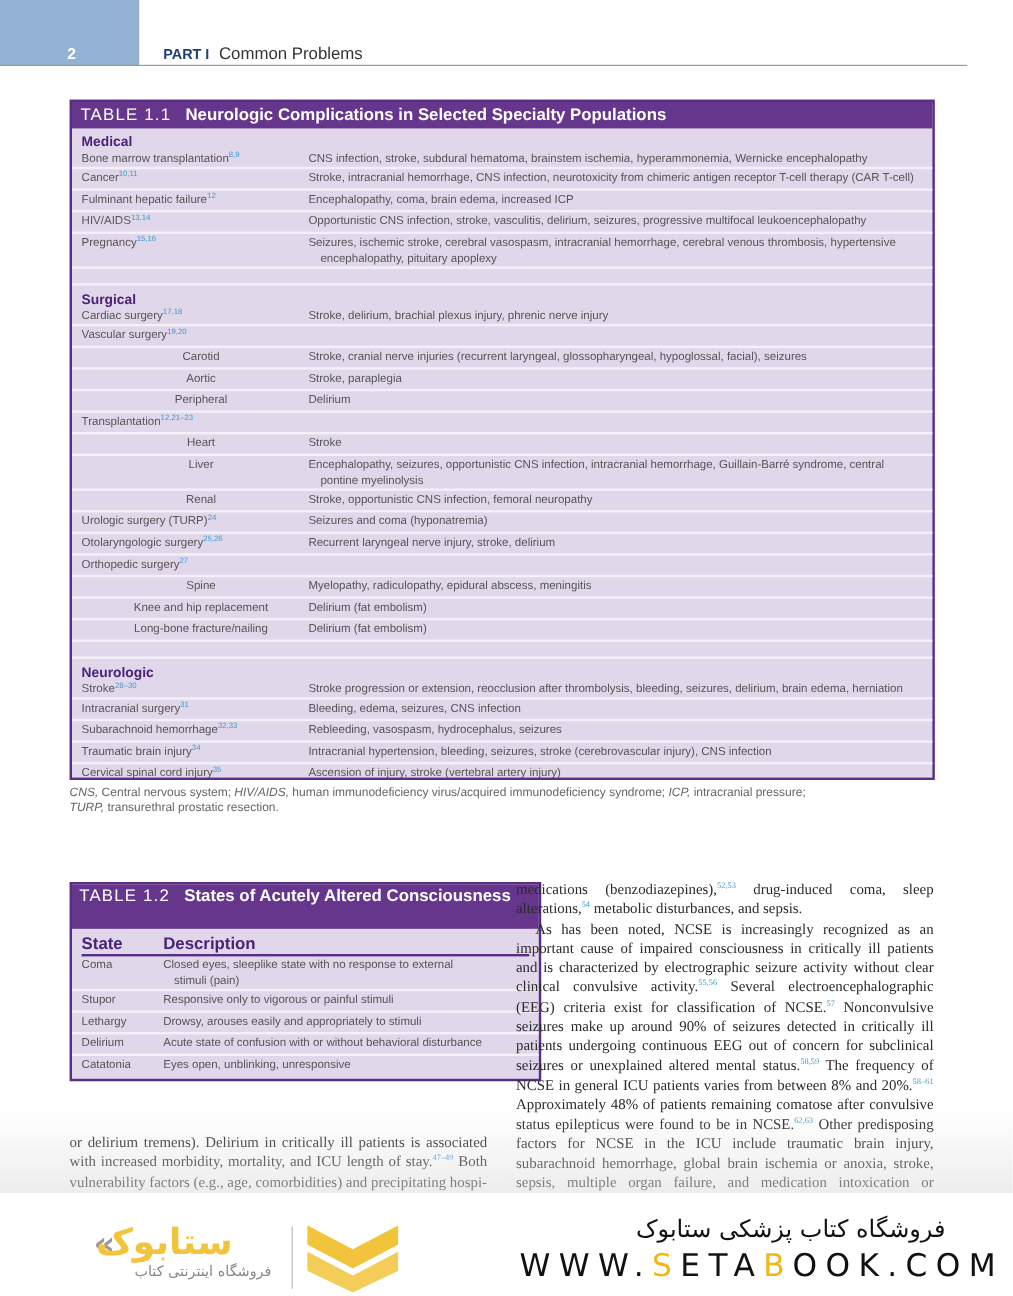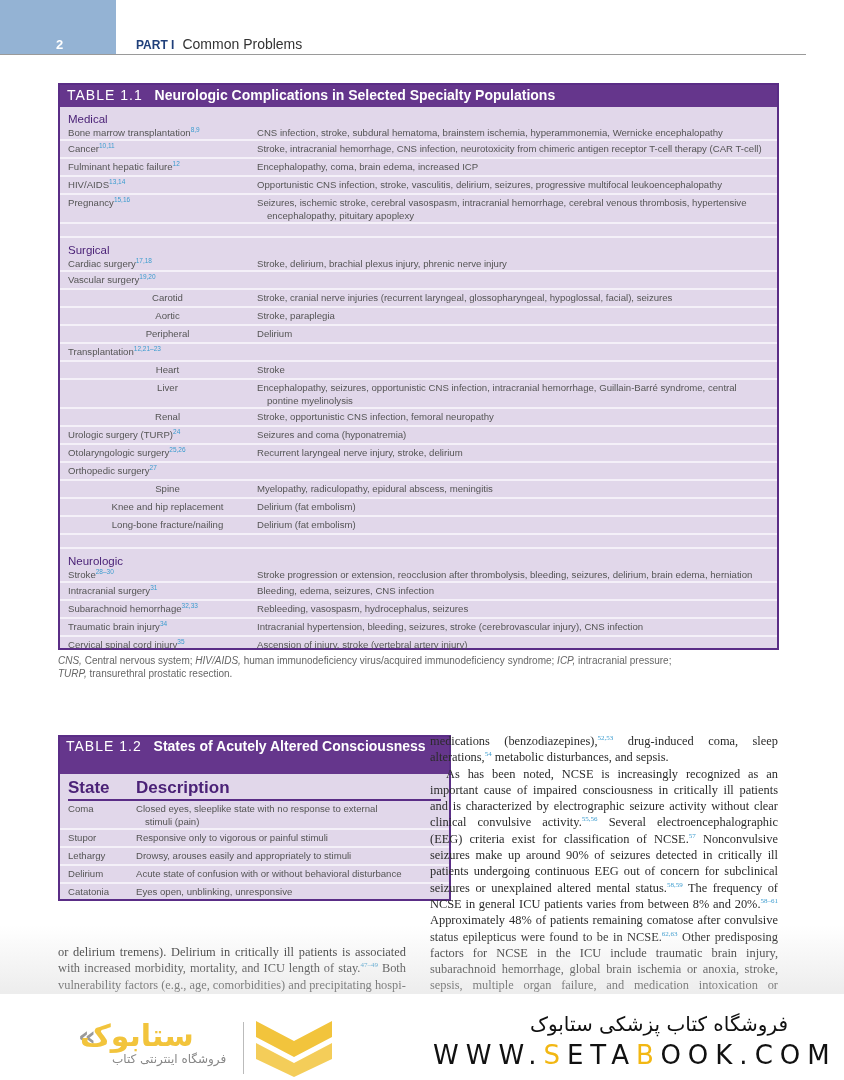--- a/index.html
+++ b/index.html
@@ -12,38 +12,38 @@
   .running-head { position: absolute; left: 136px; top: 36px; font-size: 14px; color: #333; white-space: nowrap; }
   .running-head .part { font-weight: bold; color: #1f3f7a; font-size: 12px; margin-right: 8px; }
   .head-rule { position: absolute; left: 0; top: 54px; width: 806px; height: 1px; background: #9a9a9a; }
 
   
   .t11 { position: absolute; left: 58px; top: 83px; width: 721px; height: 567px; background: #e1d7ea; border: 2px solid #5a2d86; }
   .t-title { background: #65368c; color: #fff; height: 22px; padding: 2px 7px; font-size: 14px; white-space: nowrap; }
   .t-title .num { font-weight: normal; letter-spacing: 1px; margin-right: 8px; }
   .t-title .name { font-weight: bold; }
   .section { padding-top: 6px; }
-  .sec-head { font-weight: normal; font-size: 11.5px; color: #4b2277; padding-left: 8px; line-height: 12px; }
+  .sec-head { font-weight: bold; font-size: 11.5px; color: #4b2277; padding-left: 8px; line-height: 12px; }
   .row { display: flex; font-family: "Liberation Sans", sans-serif; font-size: 9.6px; color: #555; border-bottom: 2px solid #f4f0f8; min-height: 18px; line-height: 13px; padding-top: 1px; }
   .row.first { min-height: 16px; }
   .row .c1 { width: 197px; padding-left: 8px; flex: none; }
   .row .c1.sub { padding-left: 18px; text-align: center; }
   .row .c2 { flex: 1; padding-right: 8px; }
   .row .c2 .wrap { display: block; padding-left: 10px; }
   sup { font-size: 6.5px; color: #3c9ccf; vertical-align: 4px; line-height: 0; }
   .row.last { border-bottom: none; }
   .spacer { height: 14px; border-bottom: 2px solid #f4f0f8; }
 
   .footnote { position: absolute; left: 58px; top: 654px; width: 730px; font-size: 10px; line-height: 13px; color: #666; }
   .footnote i { font-style: italic; }
 
   
   .t12 { position: absolute; left: 58px; top: 735px; width: 393px; height: 166px; background: #e1d7ea; border: 2px solid #5a2d86; }
   .t12 .t-title { height: 37px; line-height: 15px; padding: 2px 6px; white-space: normal; font-size: 14px; }
-  .t12-head { display: flex; font-weight: bold; font-size: 17px; color: #4b2277; margin: 4px 8px 0 8px; border-bottom: 2px solid #5a2d86; padding-bottom: 1px; }
+  .t12-head { display: flex; font-weight: bold; font-size: 14px; color: #4b2277; margin: 4px 8px 0 8px; border-bottom: 2px solid #5a2d86; padding-bottom: 1px; }
   .t12-head .c1, .t12 .row .c1 { width: 68px; flex: none; padding-left: 0; }
   .t12 .row { margin: 0 0 0 0; padding-left: 8px; padding-right: 4px; font-size: 9.6px; justify-content: center; }
   .t12 .row .c2 .wrap { padding-left: 9px; }
 
   
   .body-text { position: absolute; font-family: "Liberation Serif", serif; font-size: 12.4px; line-height: 16.3px; color: #2b2b2b; text-align: justify; }
   .body-text p { margin: 0; }
   .body-text p.indent { text-indent: 16px; }
   .body-text sup { font-size: 7px; vertical-align: 5px; }
   .col-left { left: 58px; top: 944px; width: 348px; }

